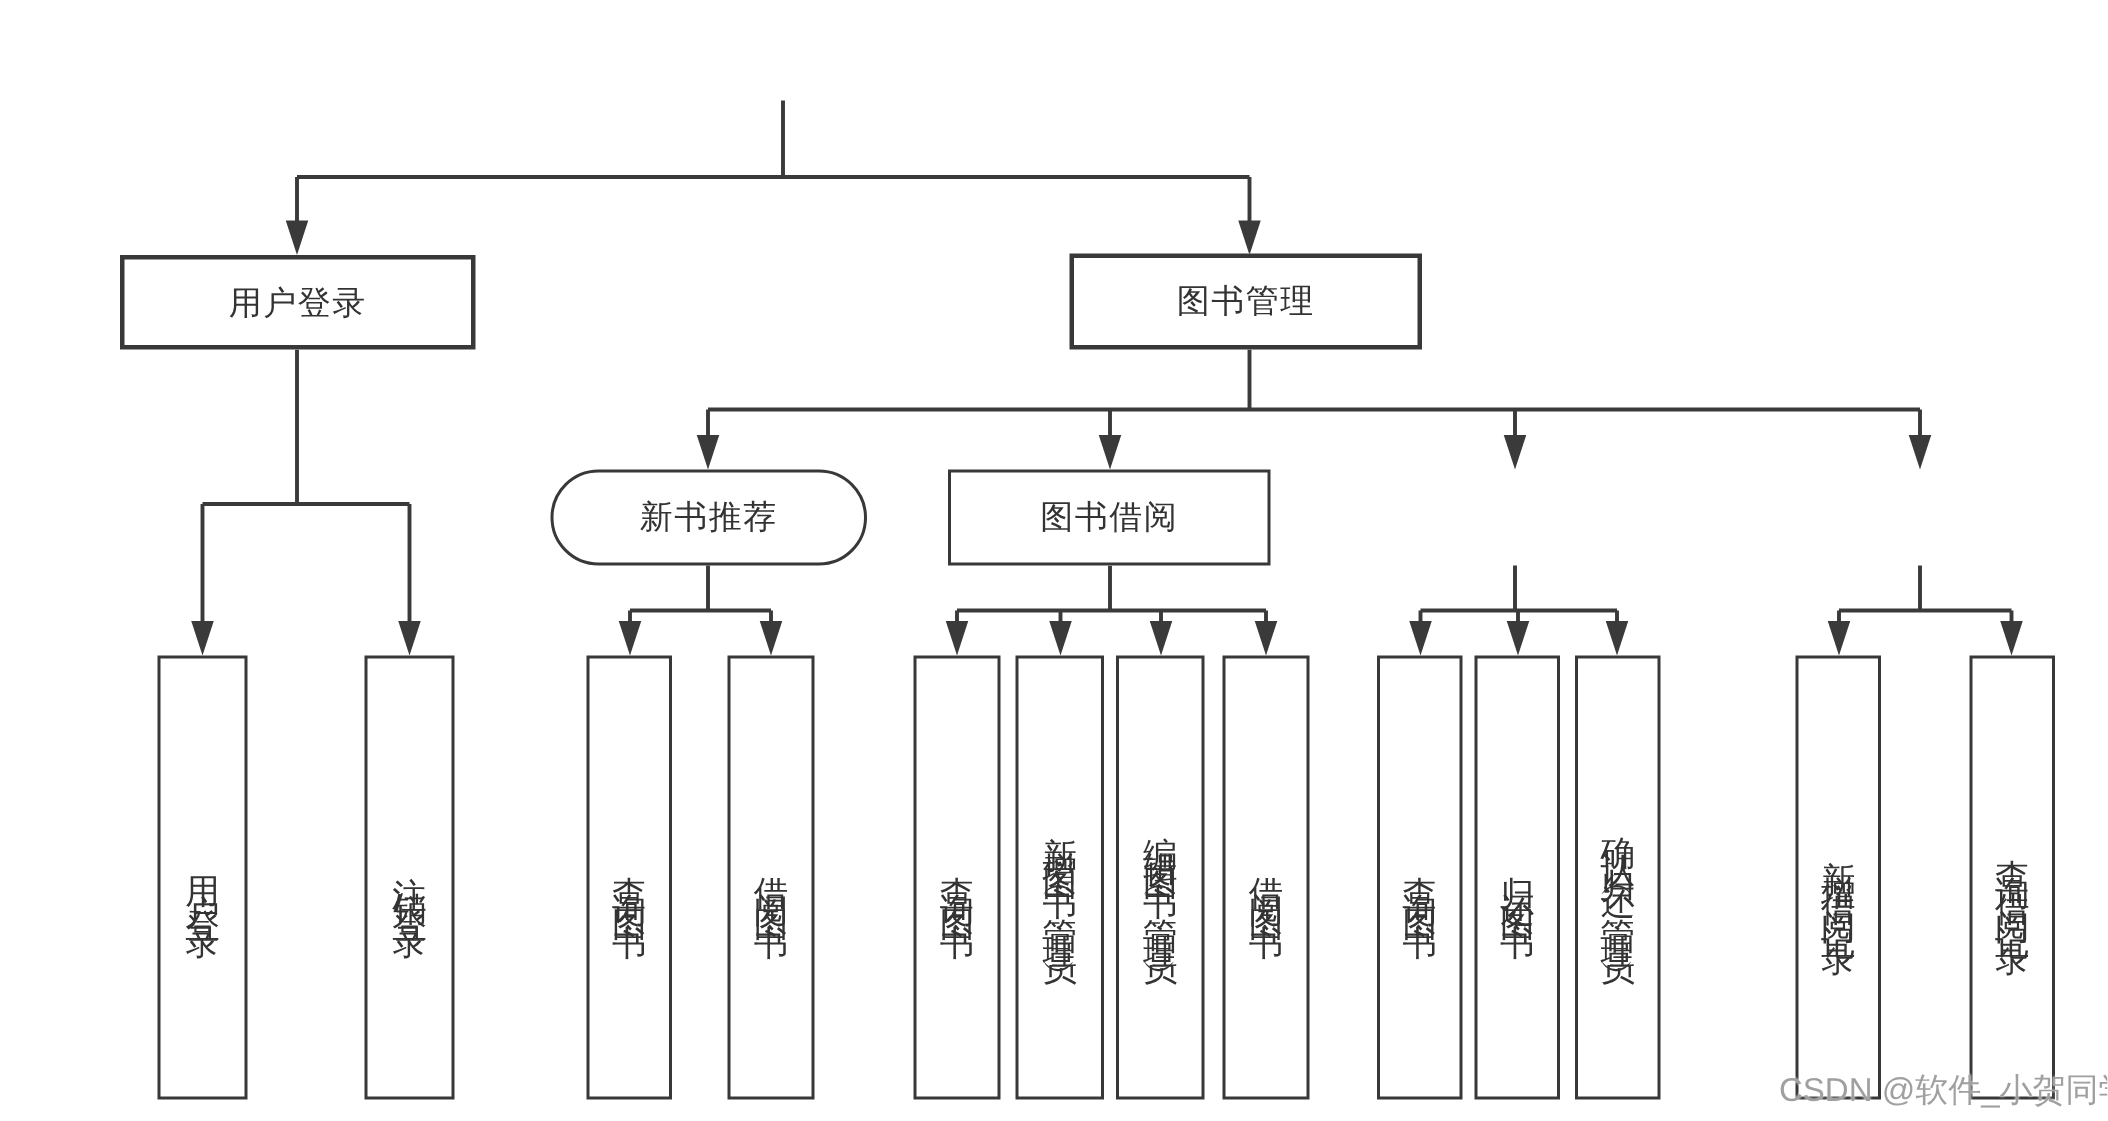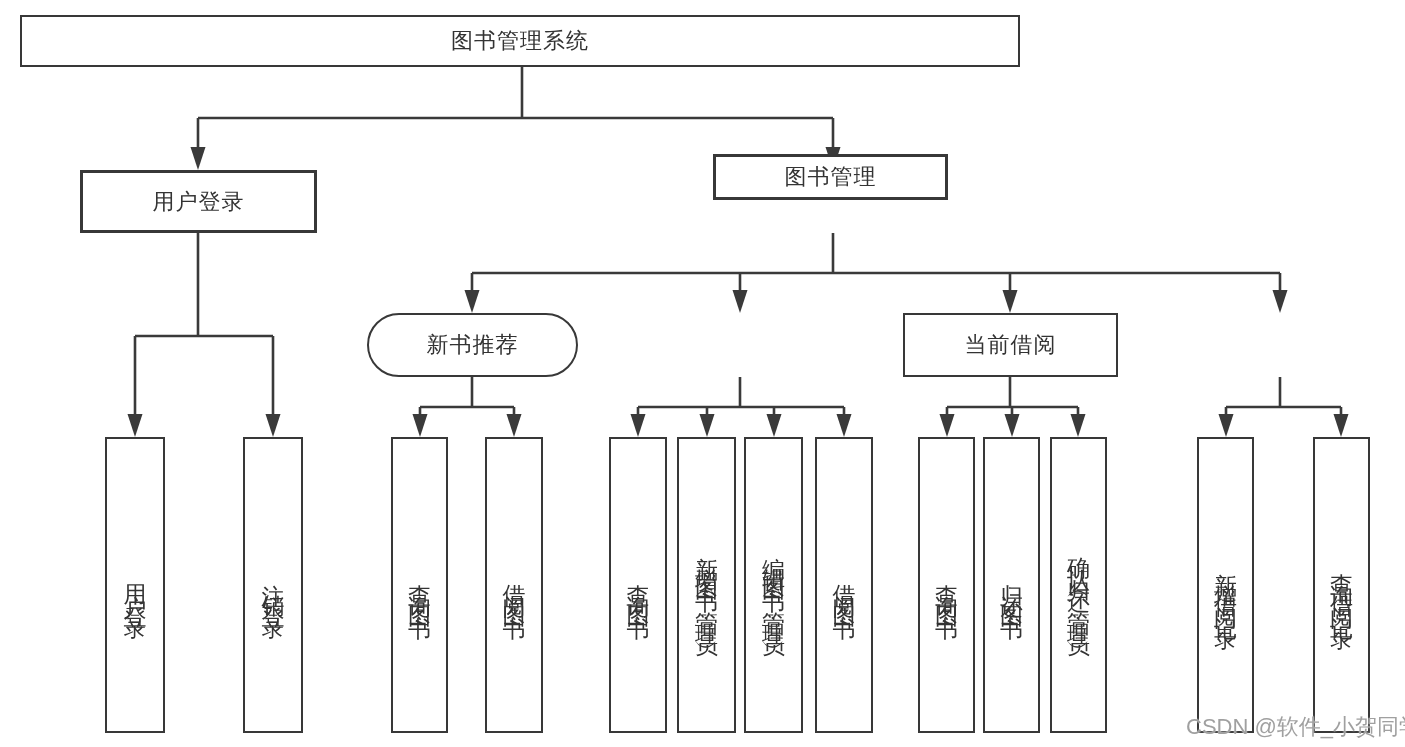--- a/index.html
+++ b/index.html
@@ -97,27 +97,26 @@
     <path d="M1010 377 V407 M947 407 H1078 M947 407 V420 M1012 407 V420 M1078 407 V420"></path>
     <polygon points="947,437 939.5,414 954.5,414"></polygon>
     <polygon points="1012,437 1004.5,414 1019.5,414"></polygon>
     <polygon points="1078,437 1070.5,414 1085.5,414"></polygon>
 
     <path d="M1280 377 V407 M1226 407 H1341 M1226 407 V420 M1341 407 V420"></path>
     <polygon points="1226,437 1218.5,414 1233.5,414"></polygon>
     <polygon points="1341,437 1333.5,414 1348.5,414"></polygon>
   </svg>
 
-  <div class="node" style="left:20px; top:15px; width:1000px; height:52px;">图书管理系统</div>
 
   <div class="node lvl2" style="left:80px; top:170px; width:237px; height:63px;">用户登录</div>
-  <div class="node lvl2" style="left:713px; top:154px; width:235px; height:46px;text-align:center;">图书管理</div>
+  <div class="node lvl2" style="left:713px; top:169px; width:235px; height:64px;text-align:center;">图书管理</div>
 
   <div class="node" style="left:367px; top:313px; width:211px; height:64px;border-radius:32px;">新书推荐</div>
-  <div class="node" style="left:903px; top:313px; width:215px; height:64px;">当前借阅</div>
+  <div class="node" style="left:632px; top:313px; width:215px; height:64px;">图书借阅</div>
 
   <div class="node vnode" style="left:105px; top:437px; width:60px; height:296px;">用户登录</div>
   <div class="node vnode" style="left:243px; top:437px; width:60px; height:296px;">注销登录</div>
 
   <div class="node vnode" style="left:391px; top:437px; width:57px; height:296px;">查询图书</div>
   <div class="node vnode" style="left:485px; top:437px; width:58px; height:296px;">借阅图书</div>
 
   <div class="node vnode" style="left:609px; top:437px; width:58px; height:296px;">查询图书</div>
   <div class="node vnode" style="left:677px; top:437px; width:59px; height:296px;">新增图书（管理员）</div>
   <div class="node vnode" style="left:744px; top:437px; width:59px; height:296px;">编辑图书（管理员）</div>

